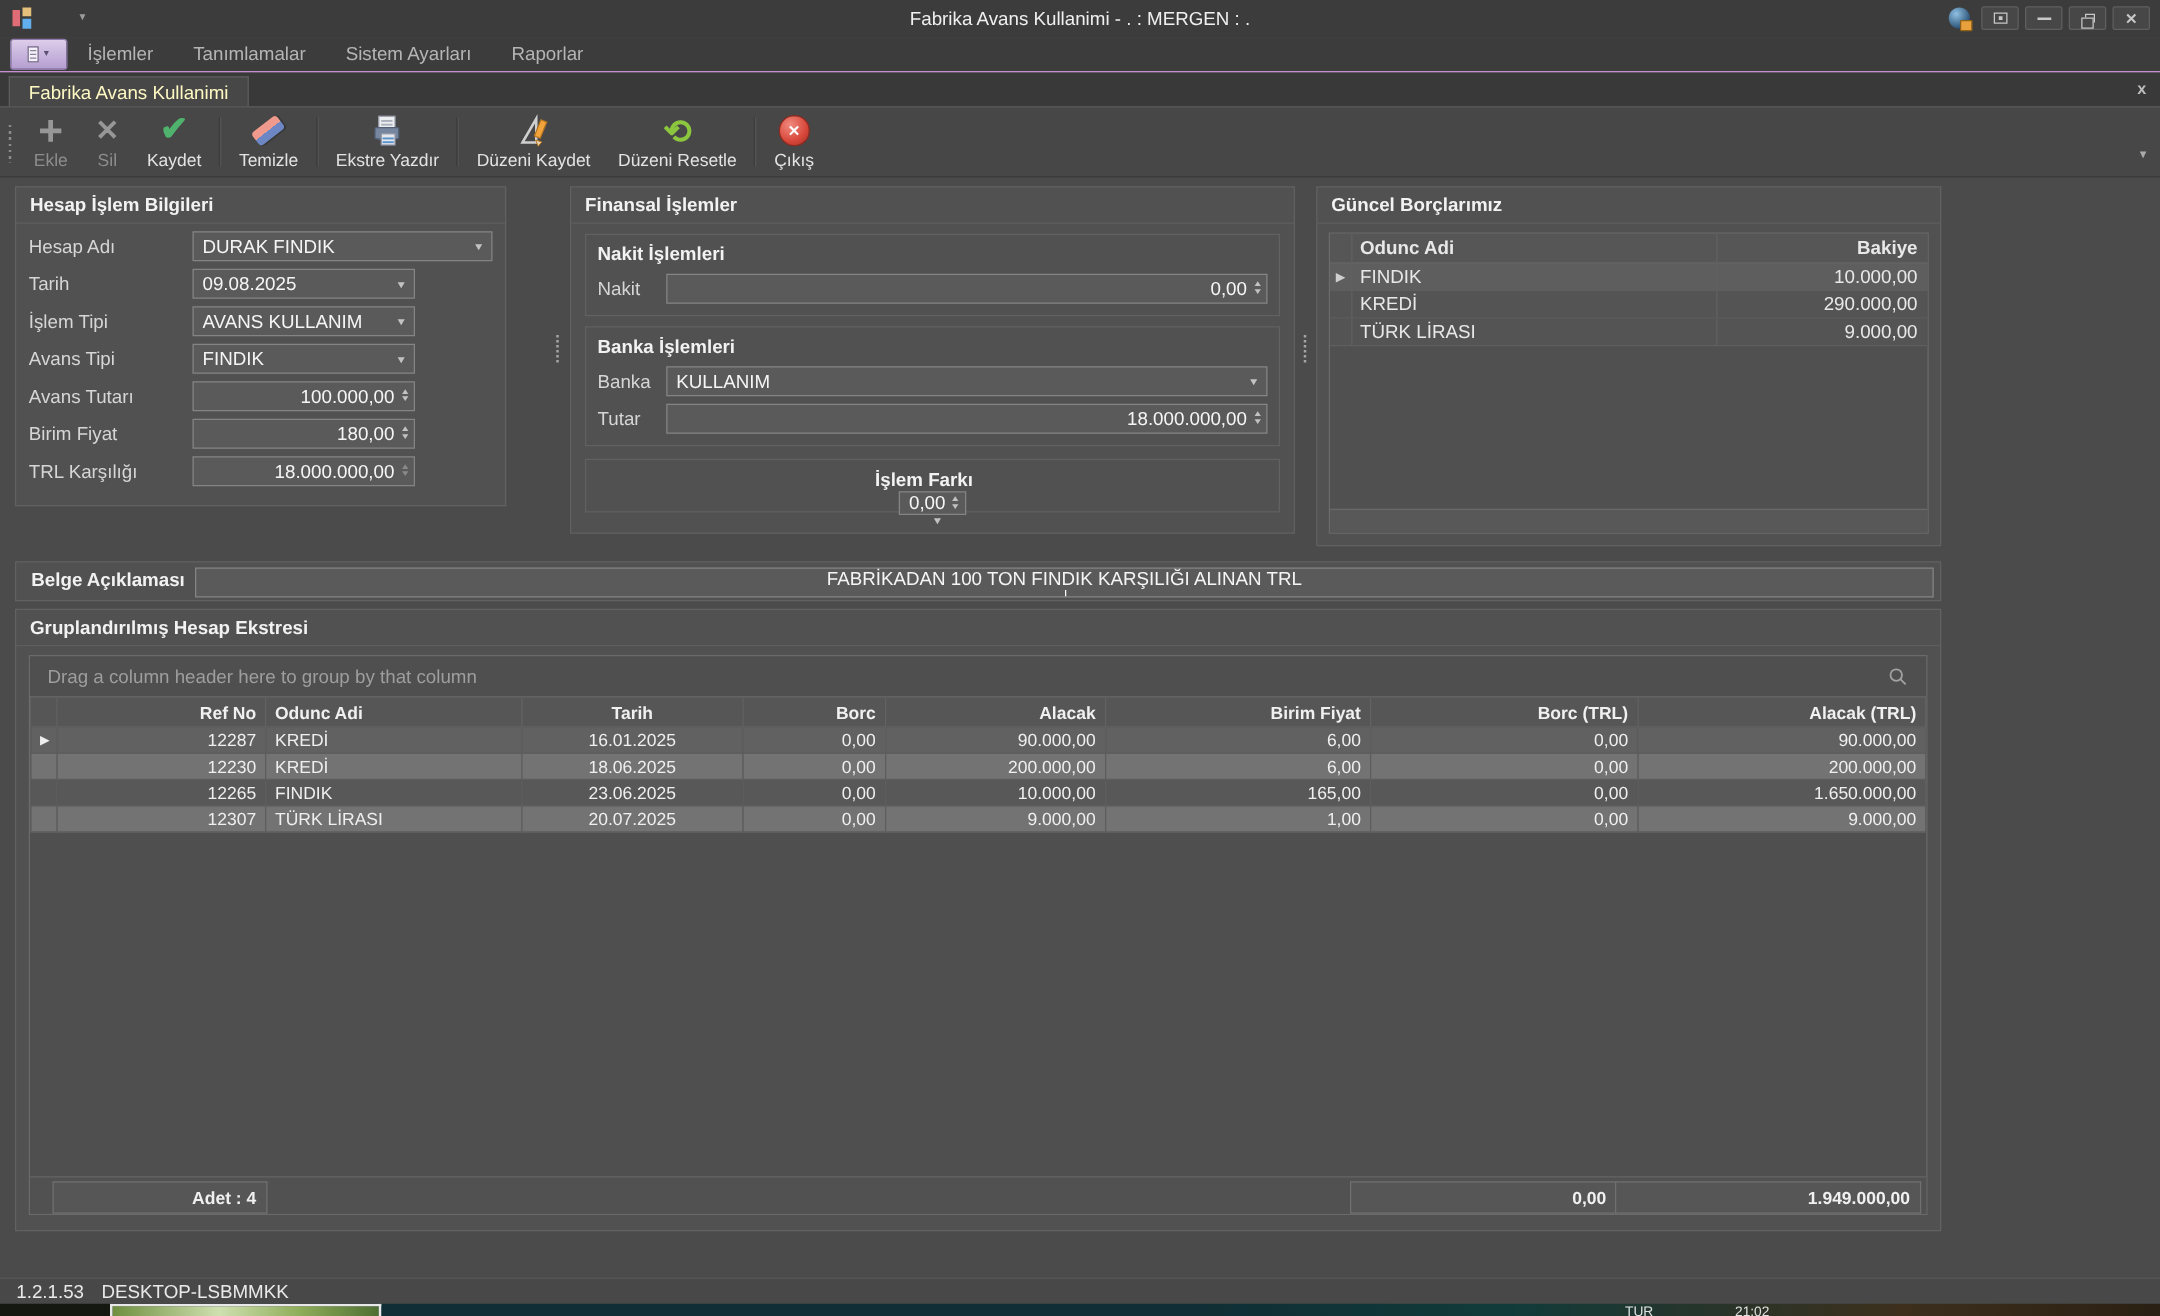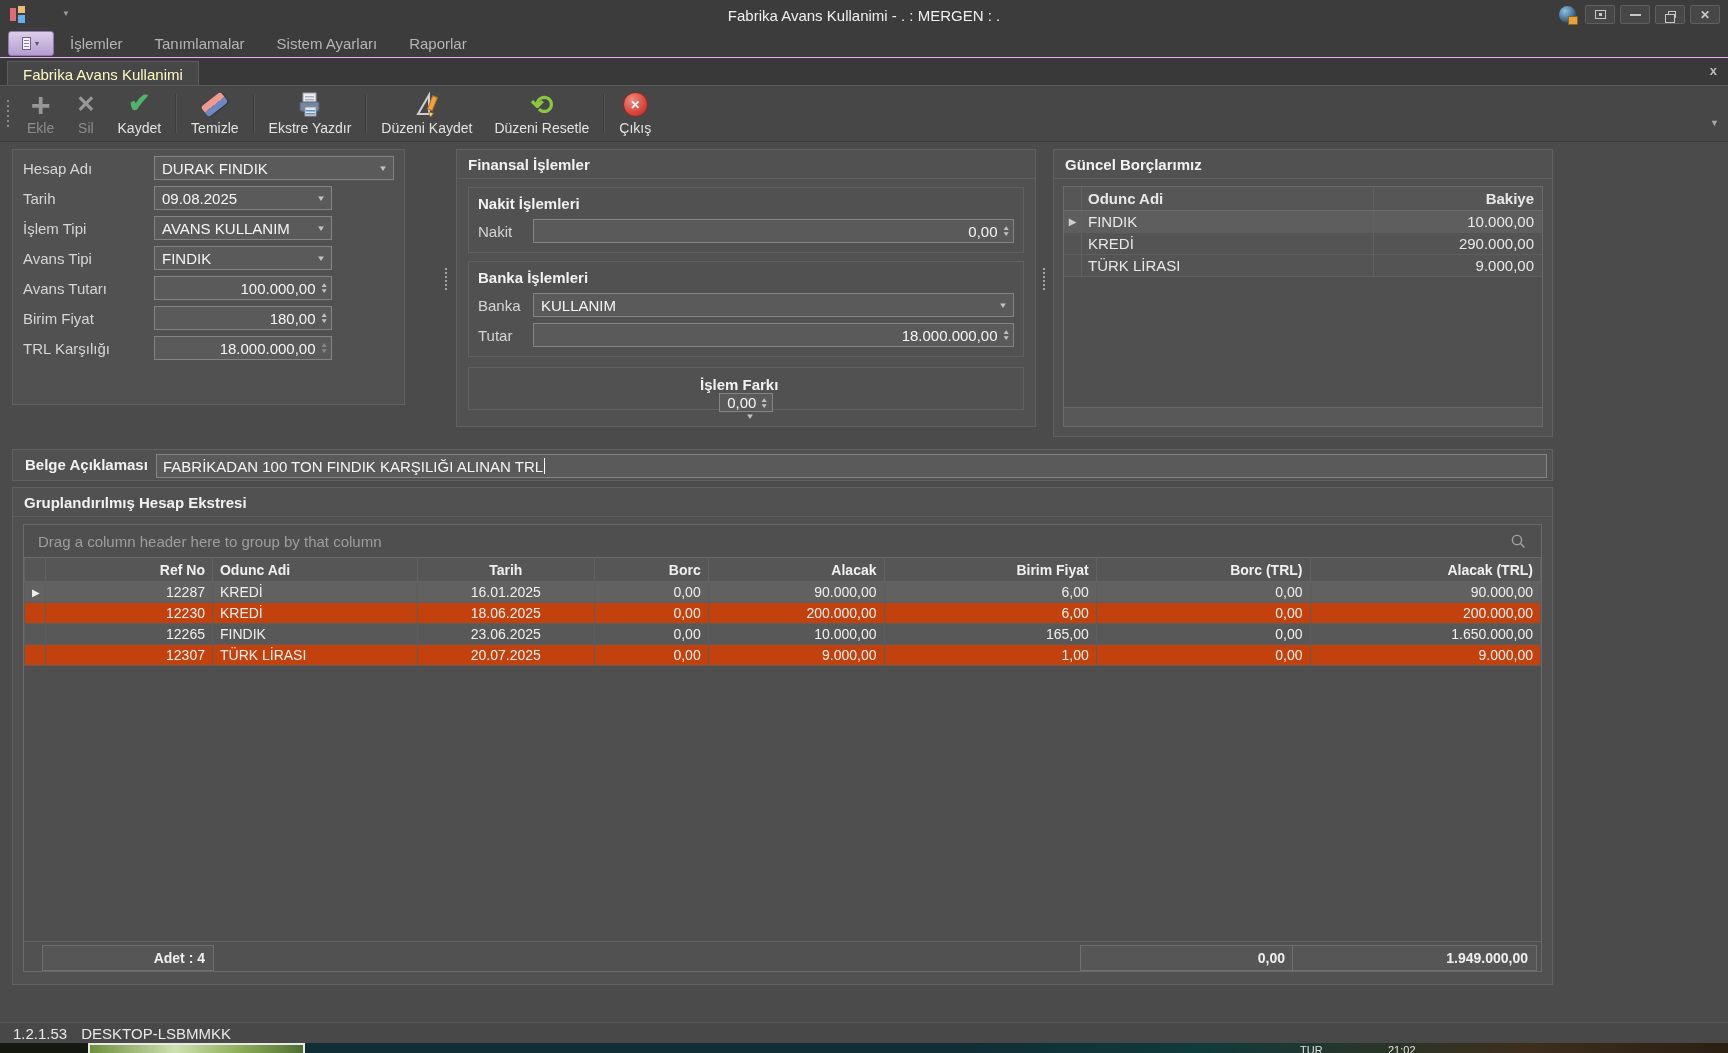--- a/index.html
+++ b/index.html
@@ -100,32 +100,32 @@
   .bg-ind { width:18px; flex:none; border-right:1px solid #616161; display:flex; align-items:center; justify-content:center;
     font-size:10px; color:#cfcfcf; }
   .bg-name { flex:1; display:flex; align-items:center; padding:0 6px; border-right:1px solid #616161; }
   .bg-bak { width:168px; flex:none; display:flex; align-items:center; justify-content:flex-end; padding:0 8px; }
   .bg-row { display:flex; height:22px; border-bottom:1px solid #5e5e5e; font-size:15px; background:#545454; }
   .bg-row.sel { background:#5e5e5e; }
   .bg-foot { position:absolute; left:0; right:0; bottom:0; height:19px; background:#585858; border-top:1px solid #686868; }
   
   .belge-label { position:absolute; left:12px; top:6px; font-size:15px; font-weight:bold; color:#f2f2f2; }
   .belge-fld { position:absolute; left:143px; right:5px; top:4px; height:24px; background:#5a5a5a;
-    border:1px solid #848484; display:flex; align-items:center; padding:0 6px; font-size:15px; color:#f5f5f5; }
+    border:1px solid #848484; display:flex; align-items:center; padding:0 6px; font-size:15px; color:#f5f5f5;flex-direction:column; }
   .caret { display:inline-block; width:1px; height:16px; background:#fff; margin-left:1px; vertical-align:-3px; }
   
   .gridbox { position:absolute; left:10px; right:10px; top:36px; bottom:12px; border:1px solid #6a6a6a; background:#4f4f4f; }
   .group-panel { height:32px; display:flex; align-items:center; padding:0 14px; font-size:15px; color:#9e9e9e; }
   .group-panel svg { margin-left:auto; }
   table.grid { width:100%; border-collapse:collapse; table-layout:fixed; font-size:14px; }
   table.grid th { height:24px; background:#565656; border:1px solid #626262; border-top:1px solid #6a6a6a;
     font-weight:bold; color:#f0f0f0; padding:0 7px; white-space:nowrap; }
   table.grid td { height:21px; border:1px solid #5d5d5d; padding:0 7px; color:#efefef; white-space:nowrap; }
   table.grid .ral { text-align:right; } table.grid .cal { text-align:center; } table.grid .lal { text-align:left; }
-  tr.r-odd td { background:#585858; } tr.r-even td { background:#c2410c; } tr.r-sel td { background:#616161; }
+  tr.r-odd td { background:#585858; } tr.r-even td { background:#737373; } tr.r-sel td { background:#616161; }
   td.indcell { padding:0 2px; text-align:center; font-size:10px; color:#d5d5d5; }
   .grid-foot { position:absolute; left:0; right:0; bottom:0; height:30px; background:#515151; border-top:1px solid #646464; }
   .sumbox { position:absolute; top:3px; height:24px; background:#565656; border:1px solid #707070;
     display:flex; align-items:center; justify-content:flex-end; padding:12px 8px; font-size:14px; font-weight:bold; color:#f0f0f0; }
   
   .statusbar { position:absolute; top:1022px; left:0; right:0; height:21px; background:#484848;
     border-top:1px solid #585858; display:flex; align-items:center; padding-left:13px; font-size:15px; color:#e9e9e9; gap:14px; }
   .desktop { position:absolute; top:1043px; left:0; right:0; height:10px; overflow:hidden;
     background:linear-gradient(90deg, #141811 0 5%, #0f2e35 18% 55%, #113b3a 70%, #3d2f1c 88%, #2a2013 100%); }
   .thumb { position:absolute; left:88px; top:0; width:217px; height:10px; border:2px solid #e8e8e8; border-bottom:none;
@@ -239,20 +239,21 @@
   <div class="tbtn">
     <span class="ticon">
         <span class="exit-circle"></span>
       </span>
     <span class="tlabel">Çıkış</span>
   </div>
   <div class="toverflow">▼</div>
 </div>
 
 <div class="panel" style="left:12px; top:149px; width:393px; height:256px;">
+  <div class="panel-h">Hesap İşlem Bilgileri</div>
   <div class="frow">
     <span class="flabel">Hesap Adı</span>
     <div class="fld w-fill">
       <span class="val">DURAK FINDIK</span>
       <span class="ddarr">▼</span>
     </div>
   </div>
   <div class="frow">
     <span class="flabel">Tarih</span>
     <div class="fld w-med">

